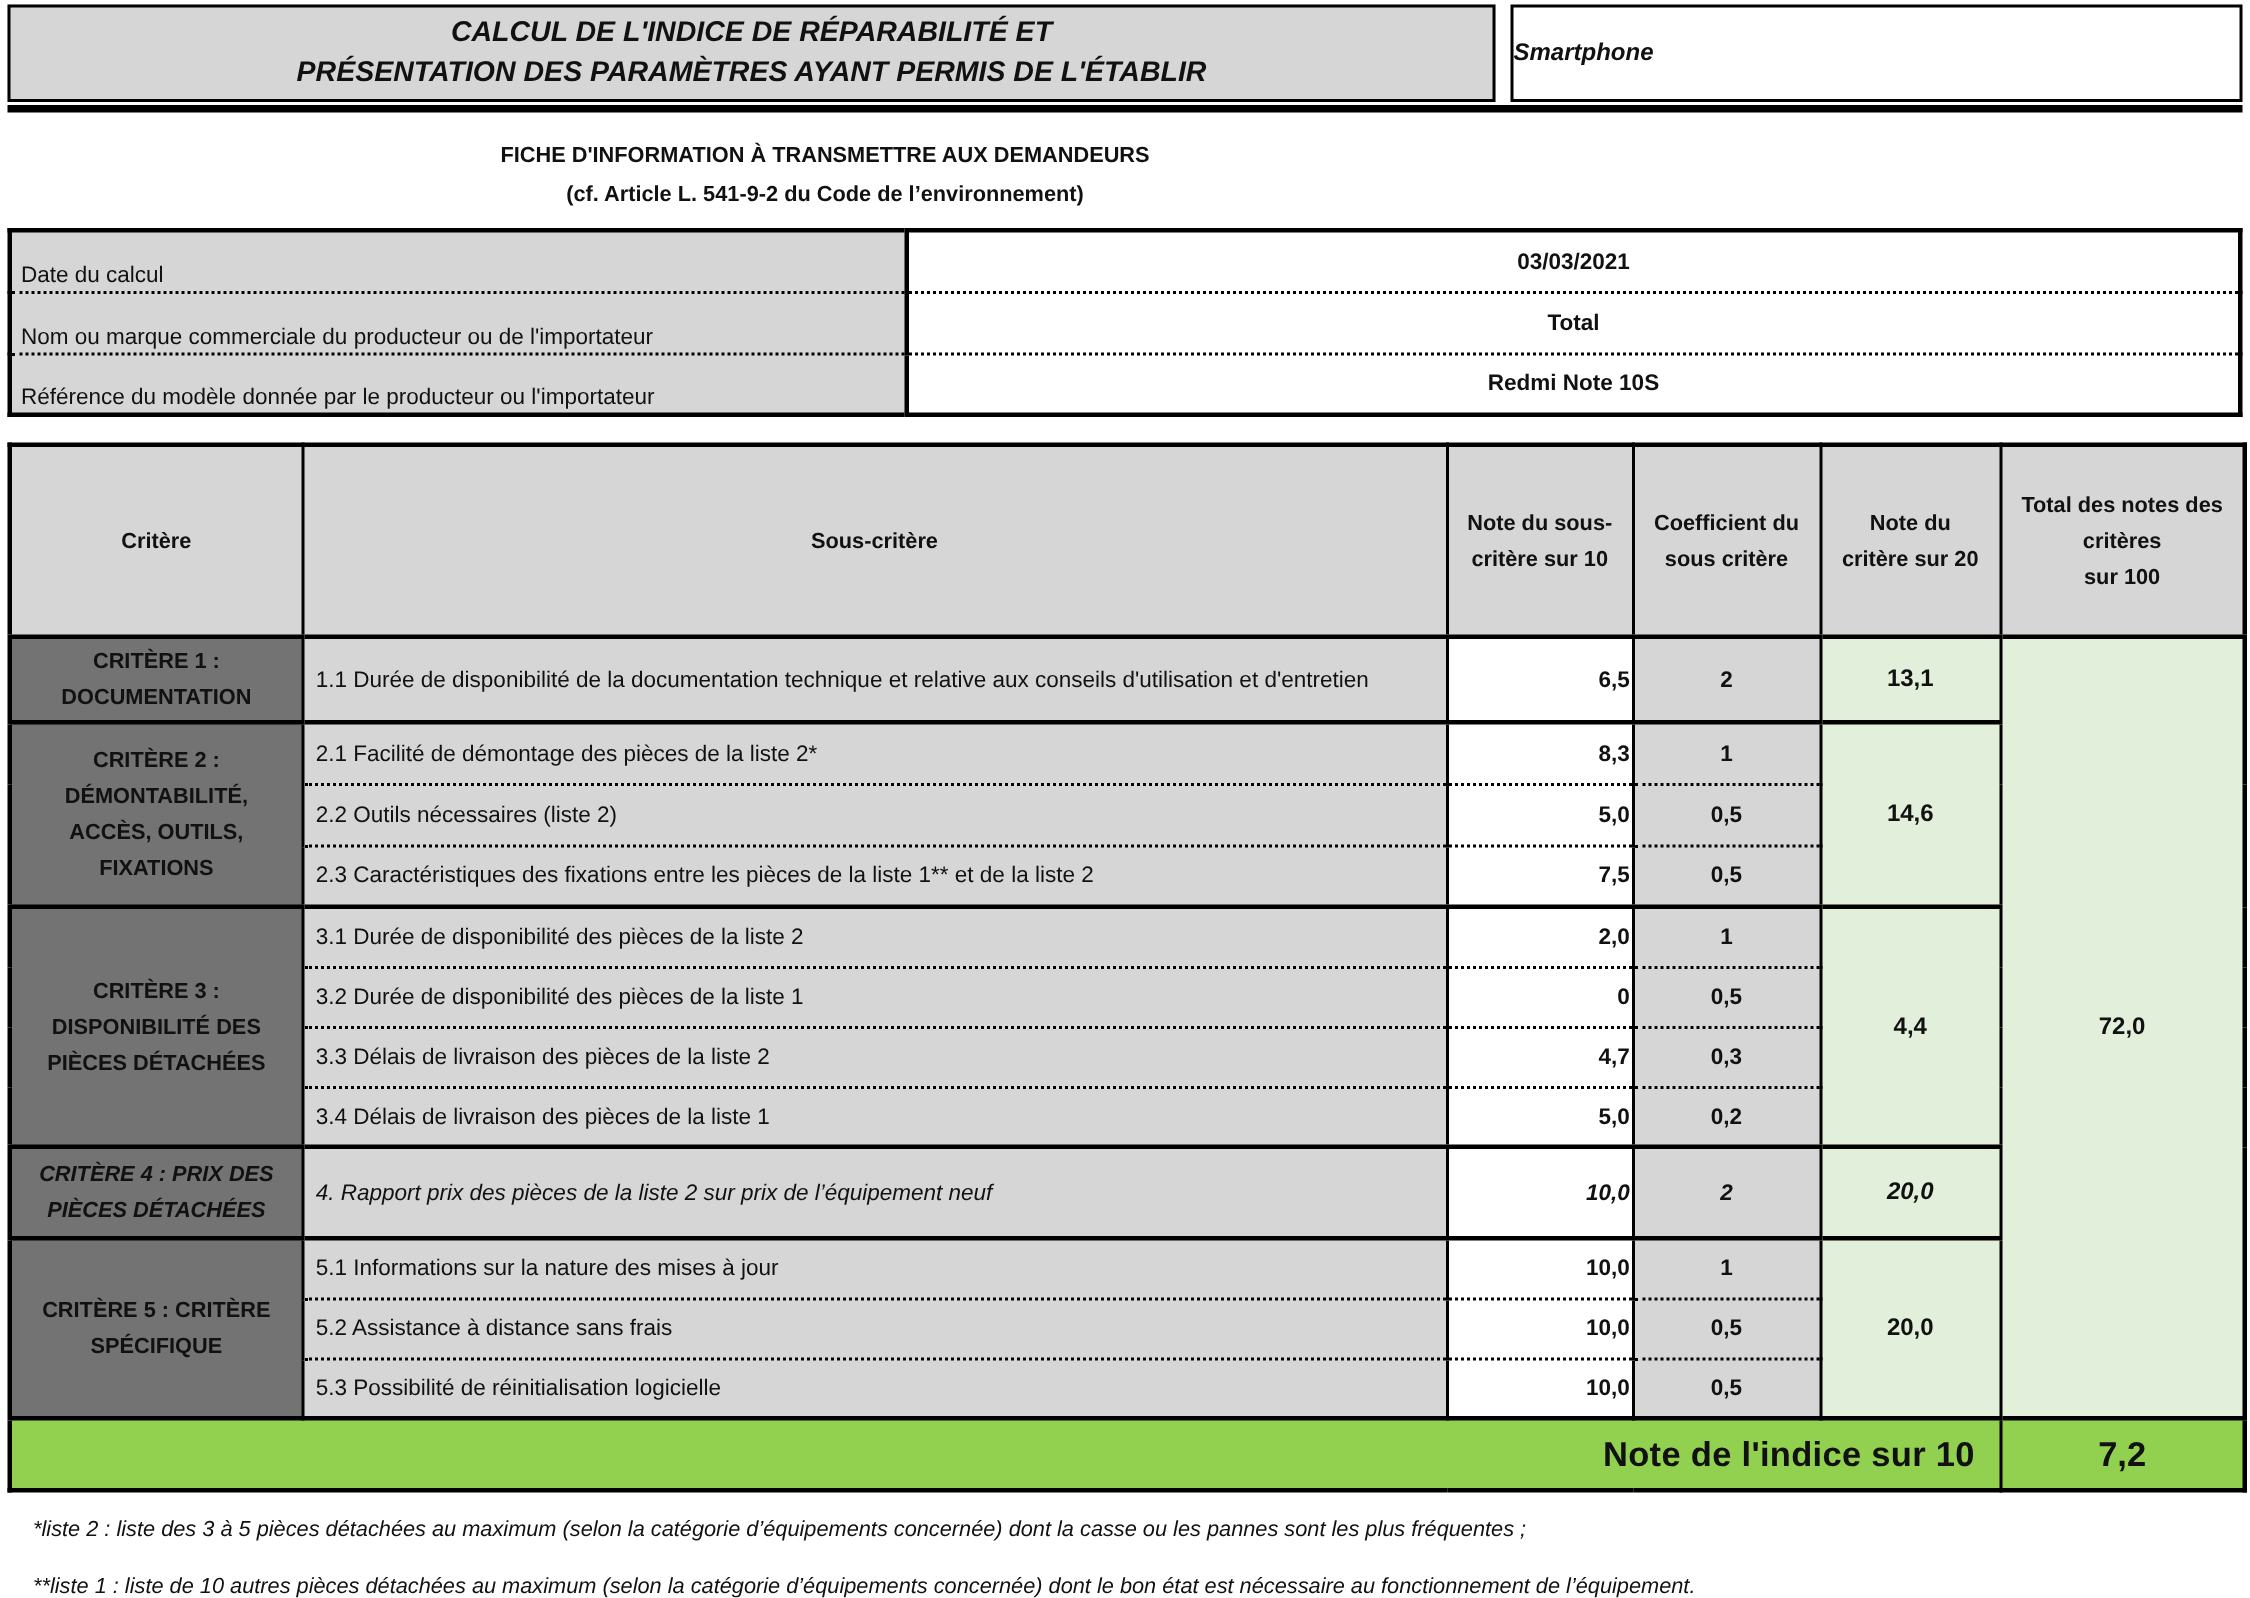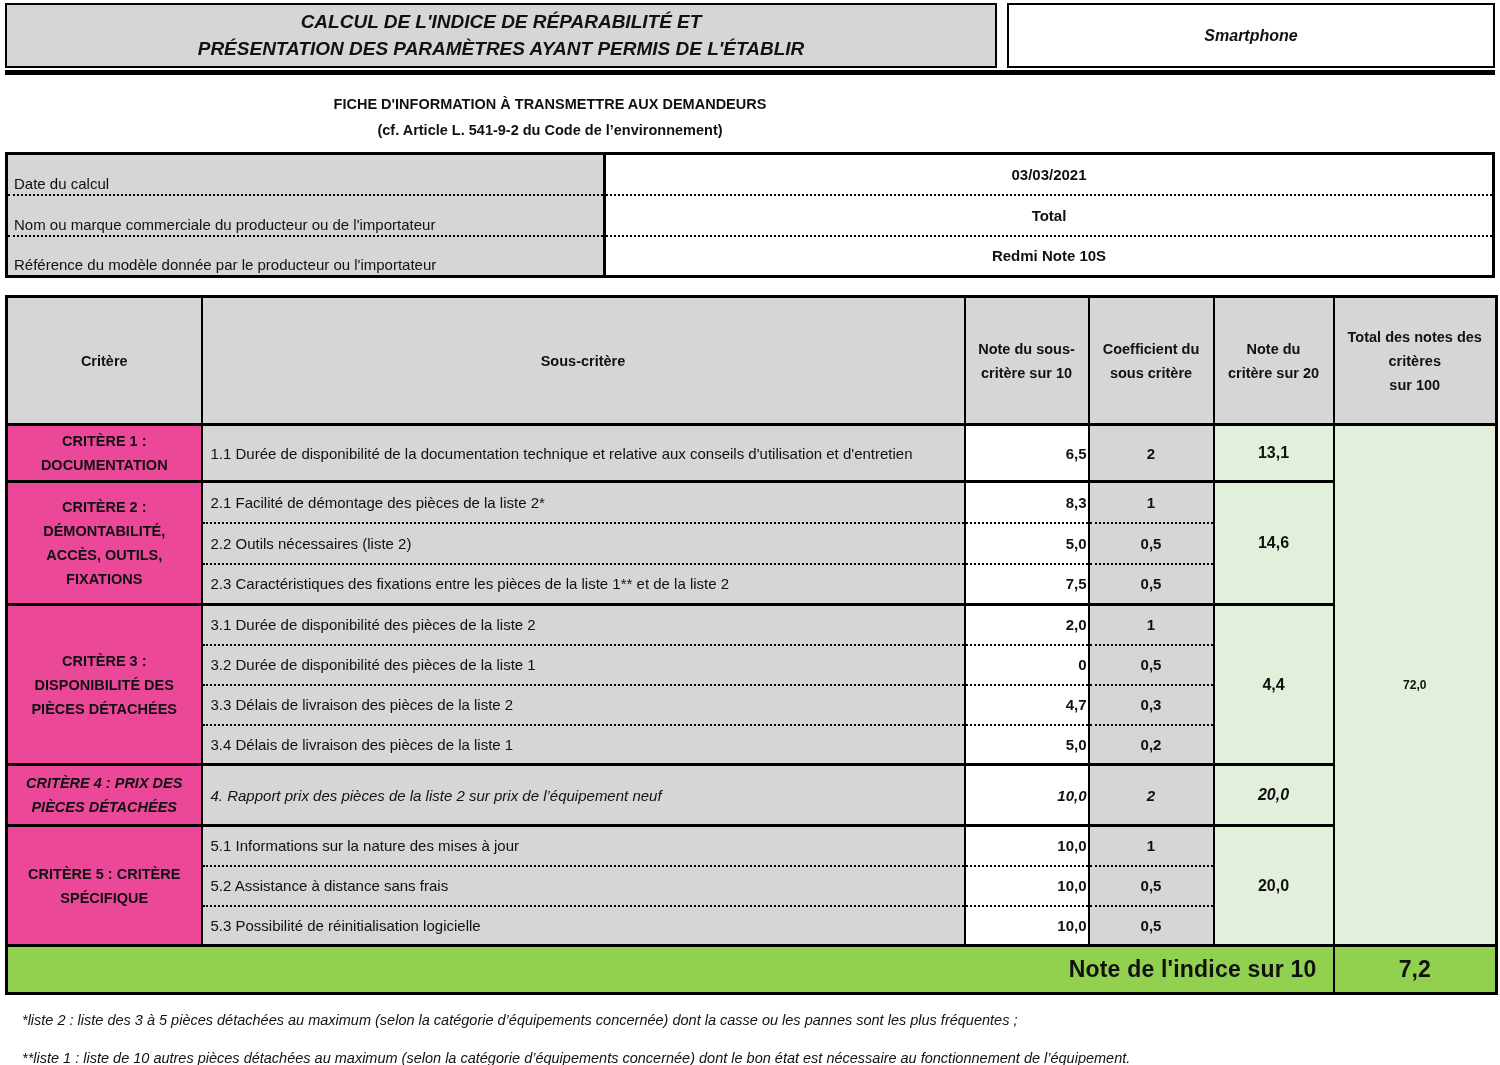--- a/index.html
+++ b/index.html
@@ -16,21 +16,21 @@
   
   .title-row { display: flex; gap: 10px; align-items: stretch; }
   .title-box {
     width: 992px; background: #d6d6d6;
     border: 2px solid #000;
     text-align: center; font-weight: 700; font-size: 19px;
     line-height: 27px; padding: 3px 0 4px 0; font-style: italic;
   }
   .device-box {
     flex: 1; border: 2px solid #000; background: #fff;
-    display: flex; align-items: center; justify-content: center;
+    display: flex; align-items: center; justify-content: flex-start;
     font-weight: 700; font-style: italic; font-size: 16px;
   }
   .thick-rule { height: 5px; background: #000; margin-top: 2px; }
 
   
   .subheader {
     width: 1090px; margin-top: 16px;
     text-align: center; font-weight: 700; font-size: 14.5px;
     line-height: 26px;
   }
@@ -59,28 +59,28 @@
   .main-table thead tr { height: 128px; }
   .main-table th {
     background: #d6d6d6; font-weight: 700; font-size: 14.5px;
     text-align: center; vertical-align: middle;
     white-space: pre-line; line-height: 24px;
     border-left: 2px solid #000; border-bottom: 3px solid #000;
     padding: 0 2px;
   }
   .main-table td { border-left: 2px solid #000; vertical-align: middle; }
   .cell-critere {
-    background: #ec4899; font-weight: 700; font-size: 14.5px;
+    background: #737373; font-weight: 700; font-size: 14.5px;
     text-align: center; white-space: pre-line; line-height: 24px; padding: 0 4px;
   }
   .cell-sous { background: #d6d6d6; font-size: 15px; padding: 3px 8px; }
   .cell-note { background: #fff; text-align: right; font-weight: 700; font-size: 15px; }
   .cell-coef { background: #d6d6d6; text-align: center; font-weight: 700; font-size: 15px; }
   .cell-note20 { background: #e2efda; text-align: center; font-weight: 700; font-size: 16px; }
-  .cell-total { background: #e2efda; text-align: center; font-weight: 700; font-size: 12px; }
+  .cell-total { background: #e2efda; text-align: center; font-weight: 700; font-size: 16px; }
   tr.group > td { border-top: 3px solid #000; }
   tr.sub > td { border-top: 2px dotted #000; }
   tr.h57 { height: 57px; }
   tr.h41 { height: 41px; }
   tr.h40 { height: 40px; }
   tr.h61 { height: 61px; font-style: italic; }
   tr.h48 { height: 48px; }
   .footer-row td { border-top: 3px solid #000; background: #92d050; }
   .footer-label {
     text-align: right; font-weight: 700; font-size: 23px;

